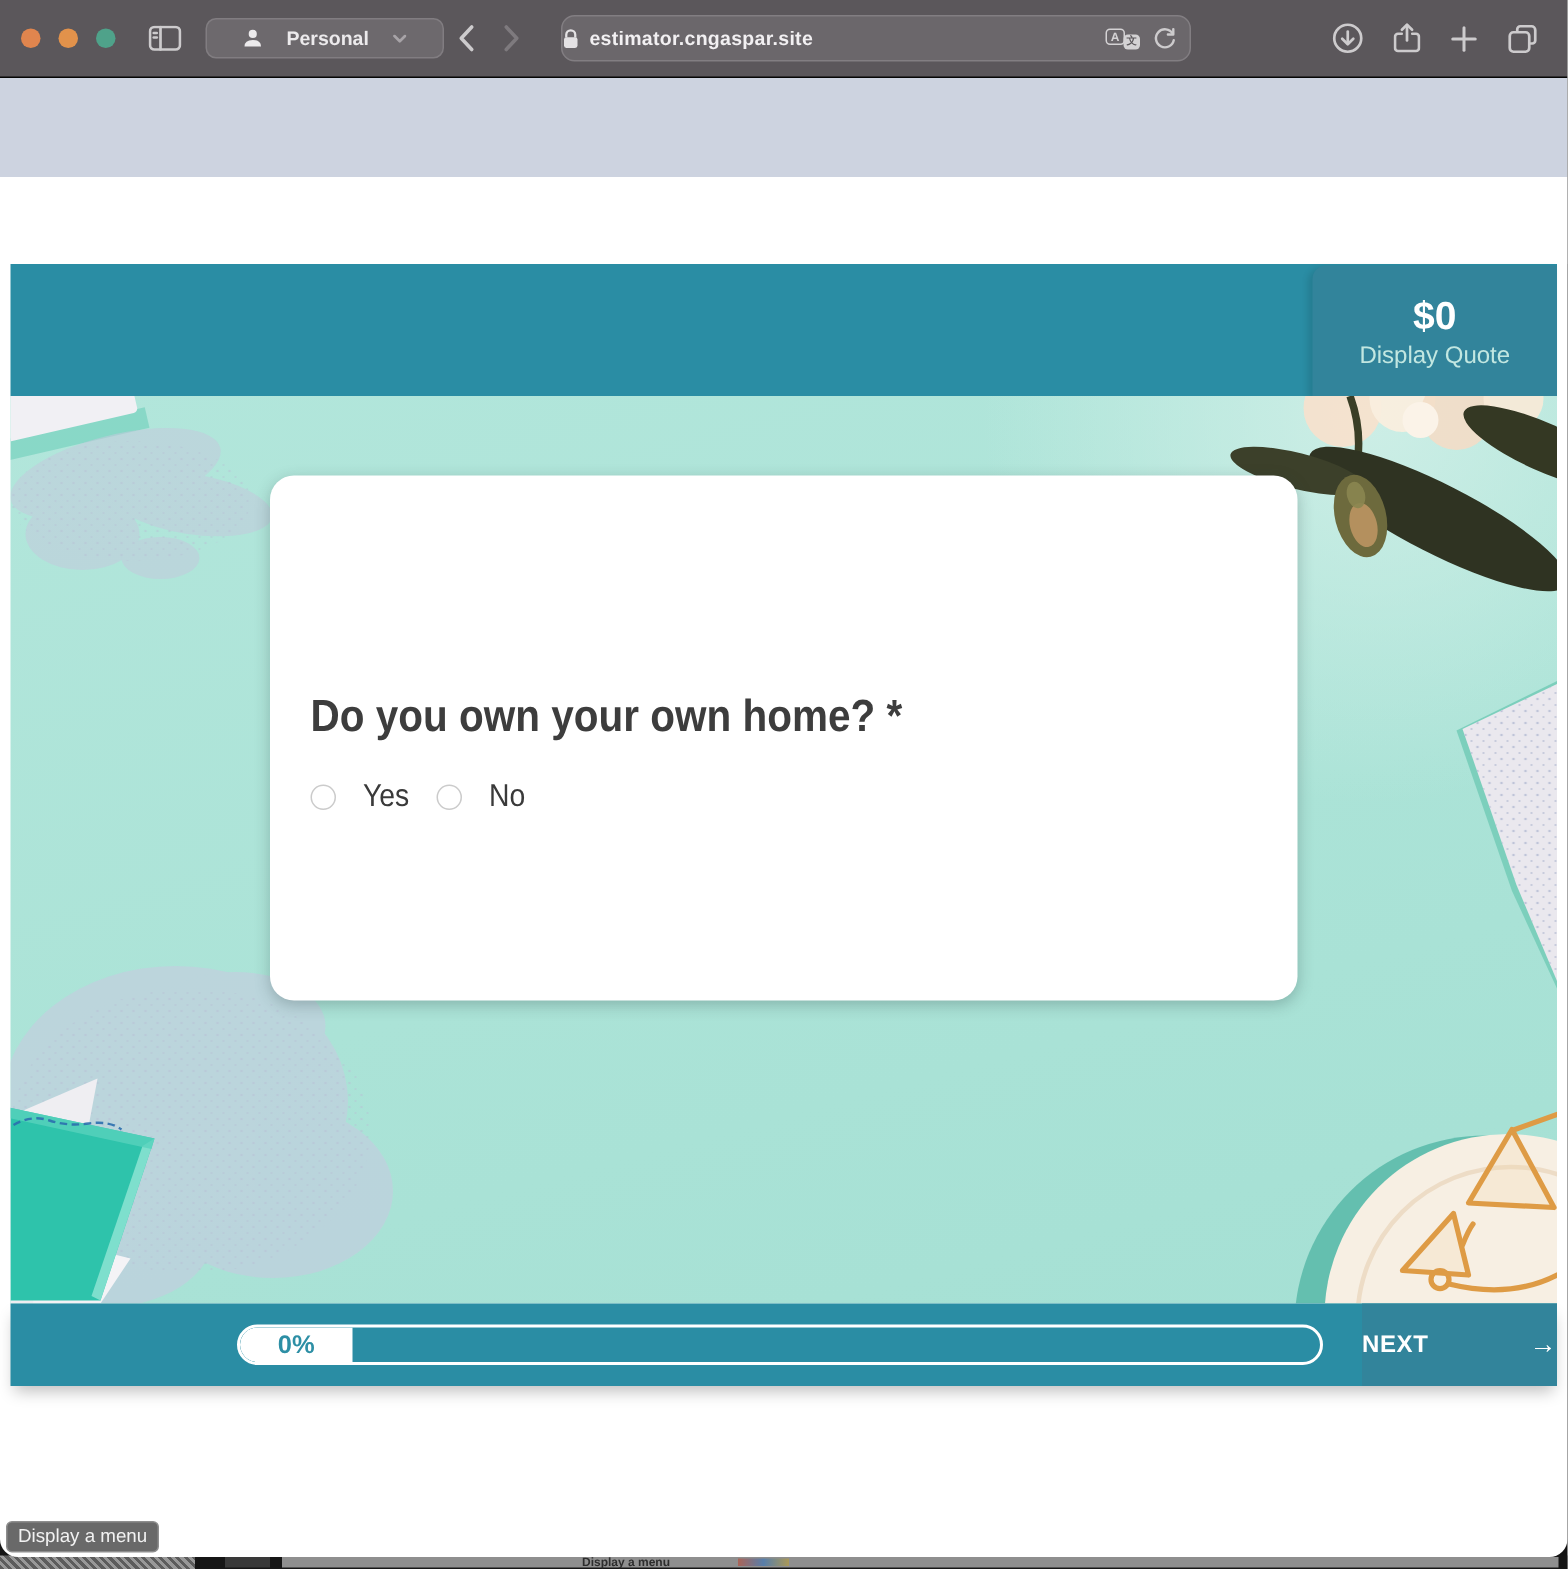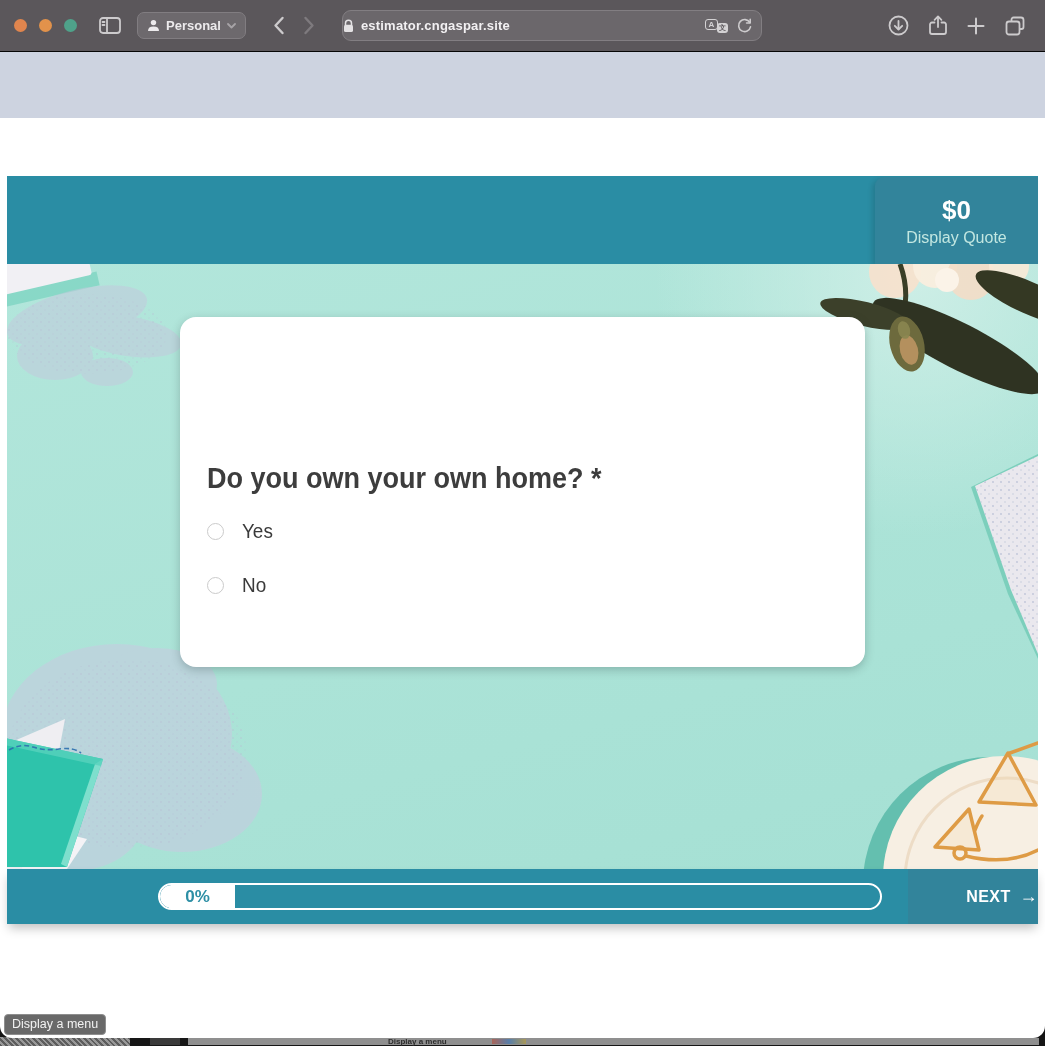--- a/index.html
+++ b/index.html
@@ -21,22 +21,22 @@
             border-radius:0 0 12px 12px; overflow:hidden; }
 
   
   .toolbar { height:52px; background:#5b575b; border-bottom:1px solid #060606;
              display:flex; align-items:center; padding:0 14px; }
   .traffic { display:flex; gap:12px; margin-right:22px; }
   .traffic .dot { width:13px; height:13px; border-radius:50%; }
   .dot.d1 { background:#e0854e; } .dot.d2 { background:#e2924b; } .dot.d3 { background:#4fa28a; }
   .tb-icon { display:flex; align-items:center; justify-content:center; cursor:default; }
   .sidebar-toggle { margin-right:16px; }
-  .profile-pill { display:flex; align-items:center; gap:6px; background:#6d696d; border:1px solid #817d81;
-     border-radius:7px; padding:5px 9px; margin-right:18px; }
+  .profile-pill { display:flex; align-items:center; gap:16px; background:#6d696d; border:1px solid #817d81;
+     border-radius:7px; padding:5px 24px; }
   .profile-pill .plabel { color:#eceaec; font-size:13px; font-weight:bold; }
   .navbtn { margin:0 9px; }
   .addressbar { position:relative; width:420px; height:31px; margin-left:18px; background:#6b676b;
      border:1px solid #827e82; border-radius:9px; display:flex; align-items:center; gap:7px; }
   .addressbar .url { color:#f2f0f2; font-size:13px; font-weight:bold; letter-spacing:.2px; }
   .ab-right { position:absolute; right:9px; top:0; height:100%; display:flex; align-items:center; gap:9px; }
   .translate-box { position:relative; width:23px; height:15px; }
   .translate-box .ta { position:absolute; left:0; top:1px; width:13px; height:11px; border:1.3px solid #d4d2d4;
      border-radius:3px; color:#d4d2d4; font-size:8px; font-weight:bold; text-align:center; line-height:9px; }
   .translate-box .tb { position:absolute; right:0; bottom:0; width:11px; height:10px; background:#d4d2d4;
@@ -62,35 +62,35 @@
   .hero { position:relative; height:605px; overflow:hidden;
      background:radial-gradient(circle at 88% 2%, #cdeee6 0%, rgba(205,238,230,0) 24%),
                 linear-gradient(165deg,#b2e6db 0%,#abe3d7 55%,#a5e0d4 100%); }
   .hero svg.decor { position:absolute; left:0; top:0; }
 
   
   .card { position:absolute; left:173px; top:53px; width:685px; height:350px; background:#ffffff;
      border-radius:16px; box-shadow:0 3px 10px rgba(40,60,60,.28); }
   .cond { display:inline-block; transform:scaleX(.9); transform-origin:left center; }
   .q-title { position:absolute; left:27px; top:144px; font-size:30px; font-weight:bold; color:#3d3d3d; white-space:nowrap; }
-  .q-options { position:absolute; left:27px; top:202px; display:flex; flex-direction:column; gap:30px; }
+  .q-options { position:absolute; left:27px; top:202px; display:flex; flex-direction:row; gap:15px; }
   .q-row { display:flex; align-items:center; gap:18px; cursor:pointer; }
   .radio { width:17px; height:17px; border-radius:50%; border:1.6px solid #cbcbcb; background:#fff; flex:0 0 auto; }
   .q-row .olabel { font-size:21px; color:#3a3a3a; }
 
   
   .bottom-bar { position:relative; height:55px; background:#2a8da4; box-shadow:0 6px 10px -2px rgba(0,0,0,.25); }
   .progress-track { position:absolute; left:151px; top:14px; width:724px; height:27px;
      border:2px solid #ffffff; border-radius:15px; overflow:hidden; }
   .progress-chip { position:absolute; left:0; top:0; bottom:0; width:75px; background:#ffffff;
      border-radius:13px 0 0 13px; display:flex; align-items:center; justify-content:center; }
   .progress-chip span { color:#2d8fa5; font-size:17px; font-weight:bold; }
   .next-btn { position:absolute; right:0; top:0; width:130px; height:55px; background:#32849b; border:none;
      color:#ffffff; font-family:"Liberation Sans",sans-serif; font-size:16px; font-weight:bold;
-     letter-spacing:.4px; display:flex; align-items:center; justify-content:flex-end; gap:9px; cursor:pointer; }
+     letter-spacing:.4px; display:flex; align-items:center; justify-content:space-between; gap:9px; cursor:pointer; }
   .next-btn .arrow { font-size:18px; font-weight:bold; }
 
   
   .tooltip { position:absolute; left:4px; top:1014px; background:rgba(99,99,99,.96); border:1px solid #8e8e8e;
      border-radius:4px; padding:2px 7px 3px; color:#f2f2f2; font-size:12.5px; }
 </style>
 </head>
 <body>
 
 <div class="desktop-strip">

